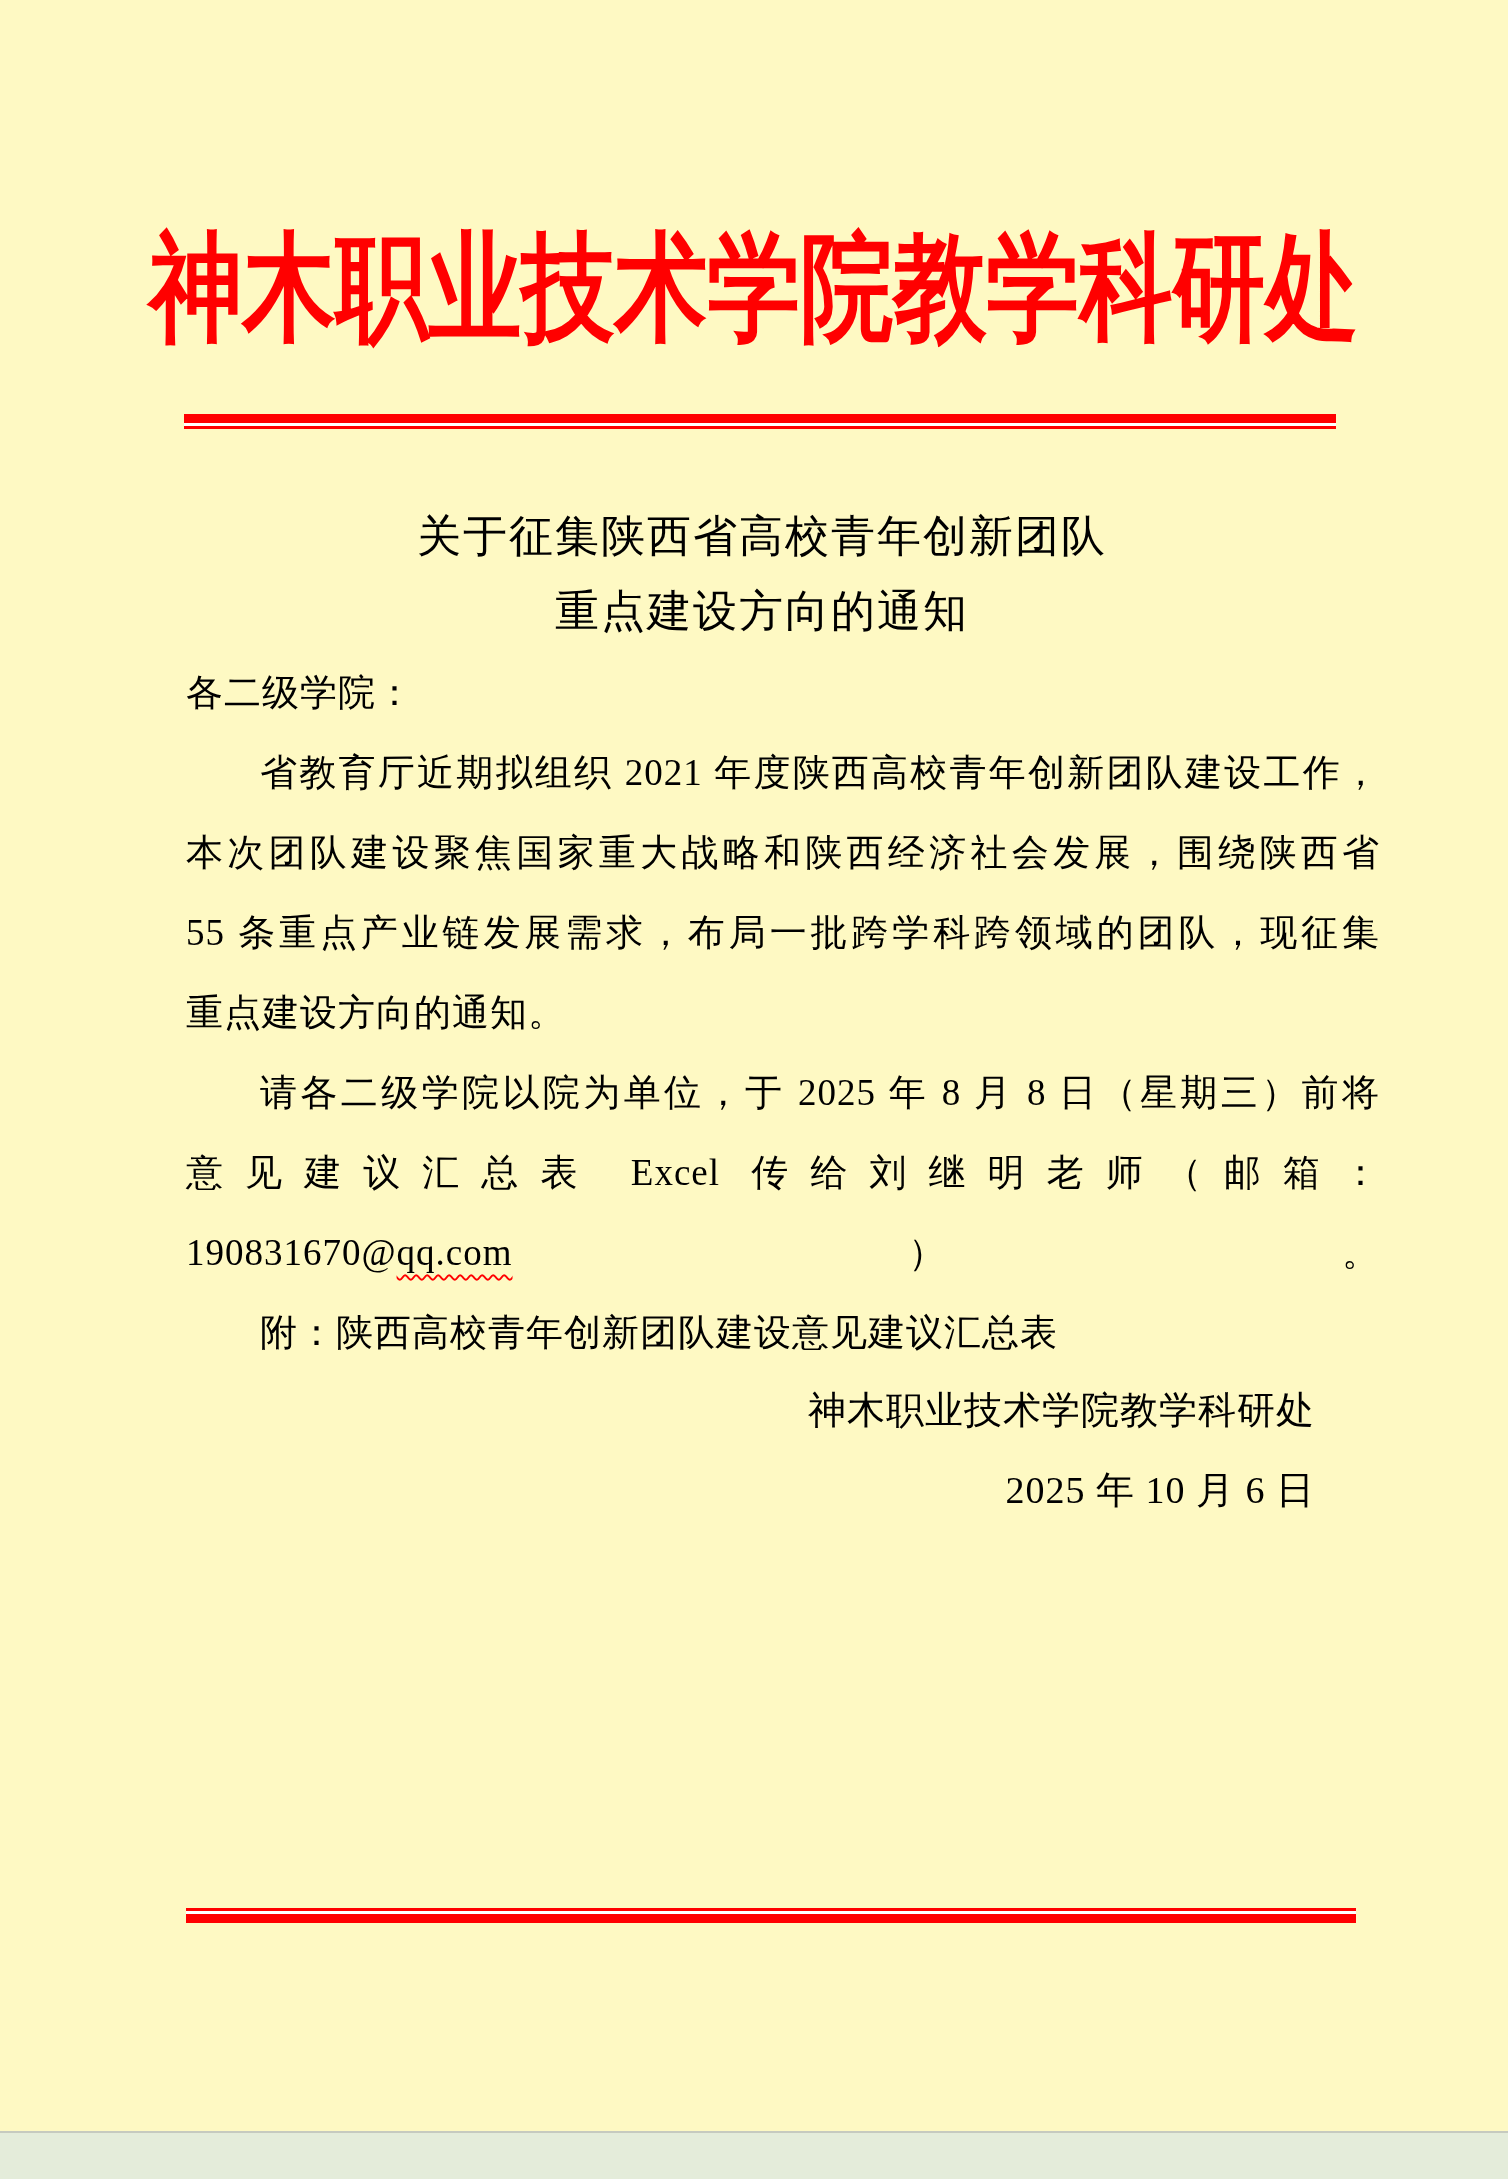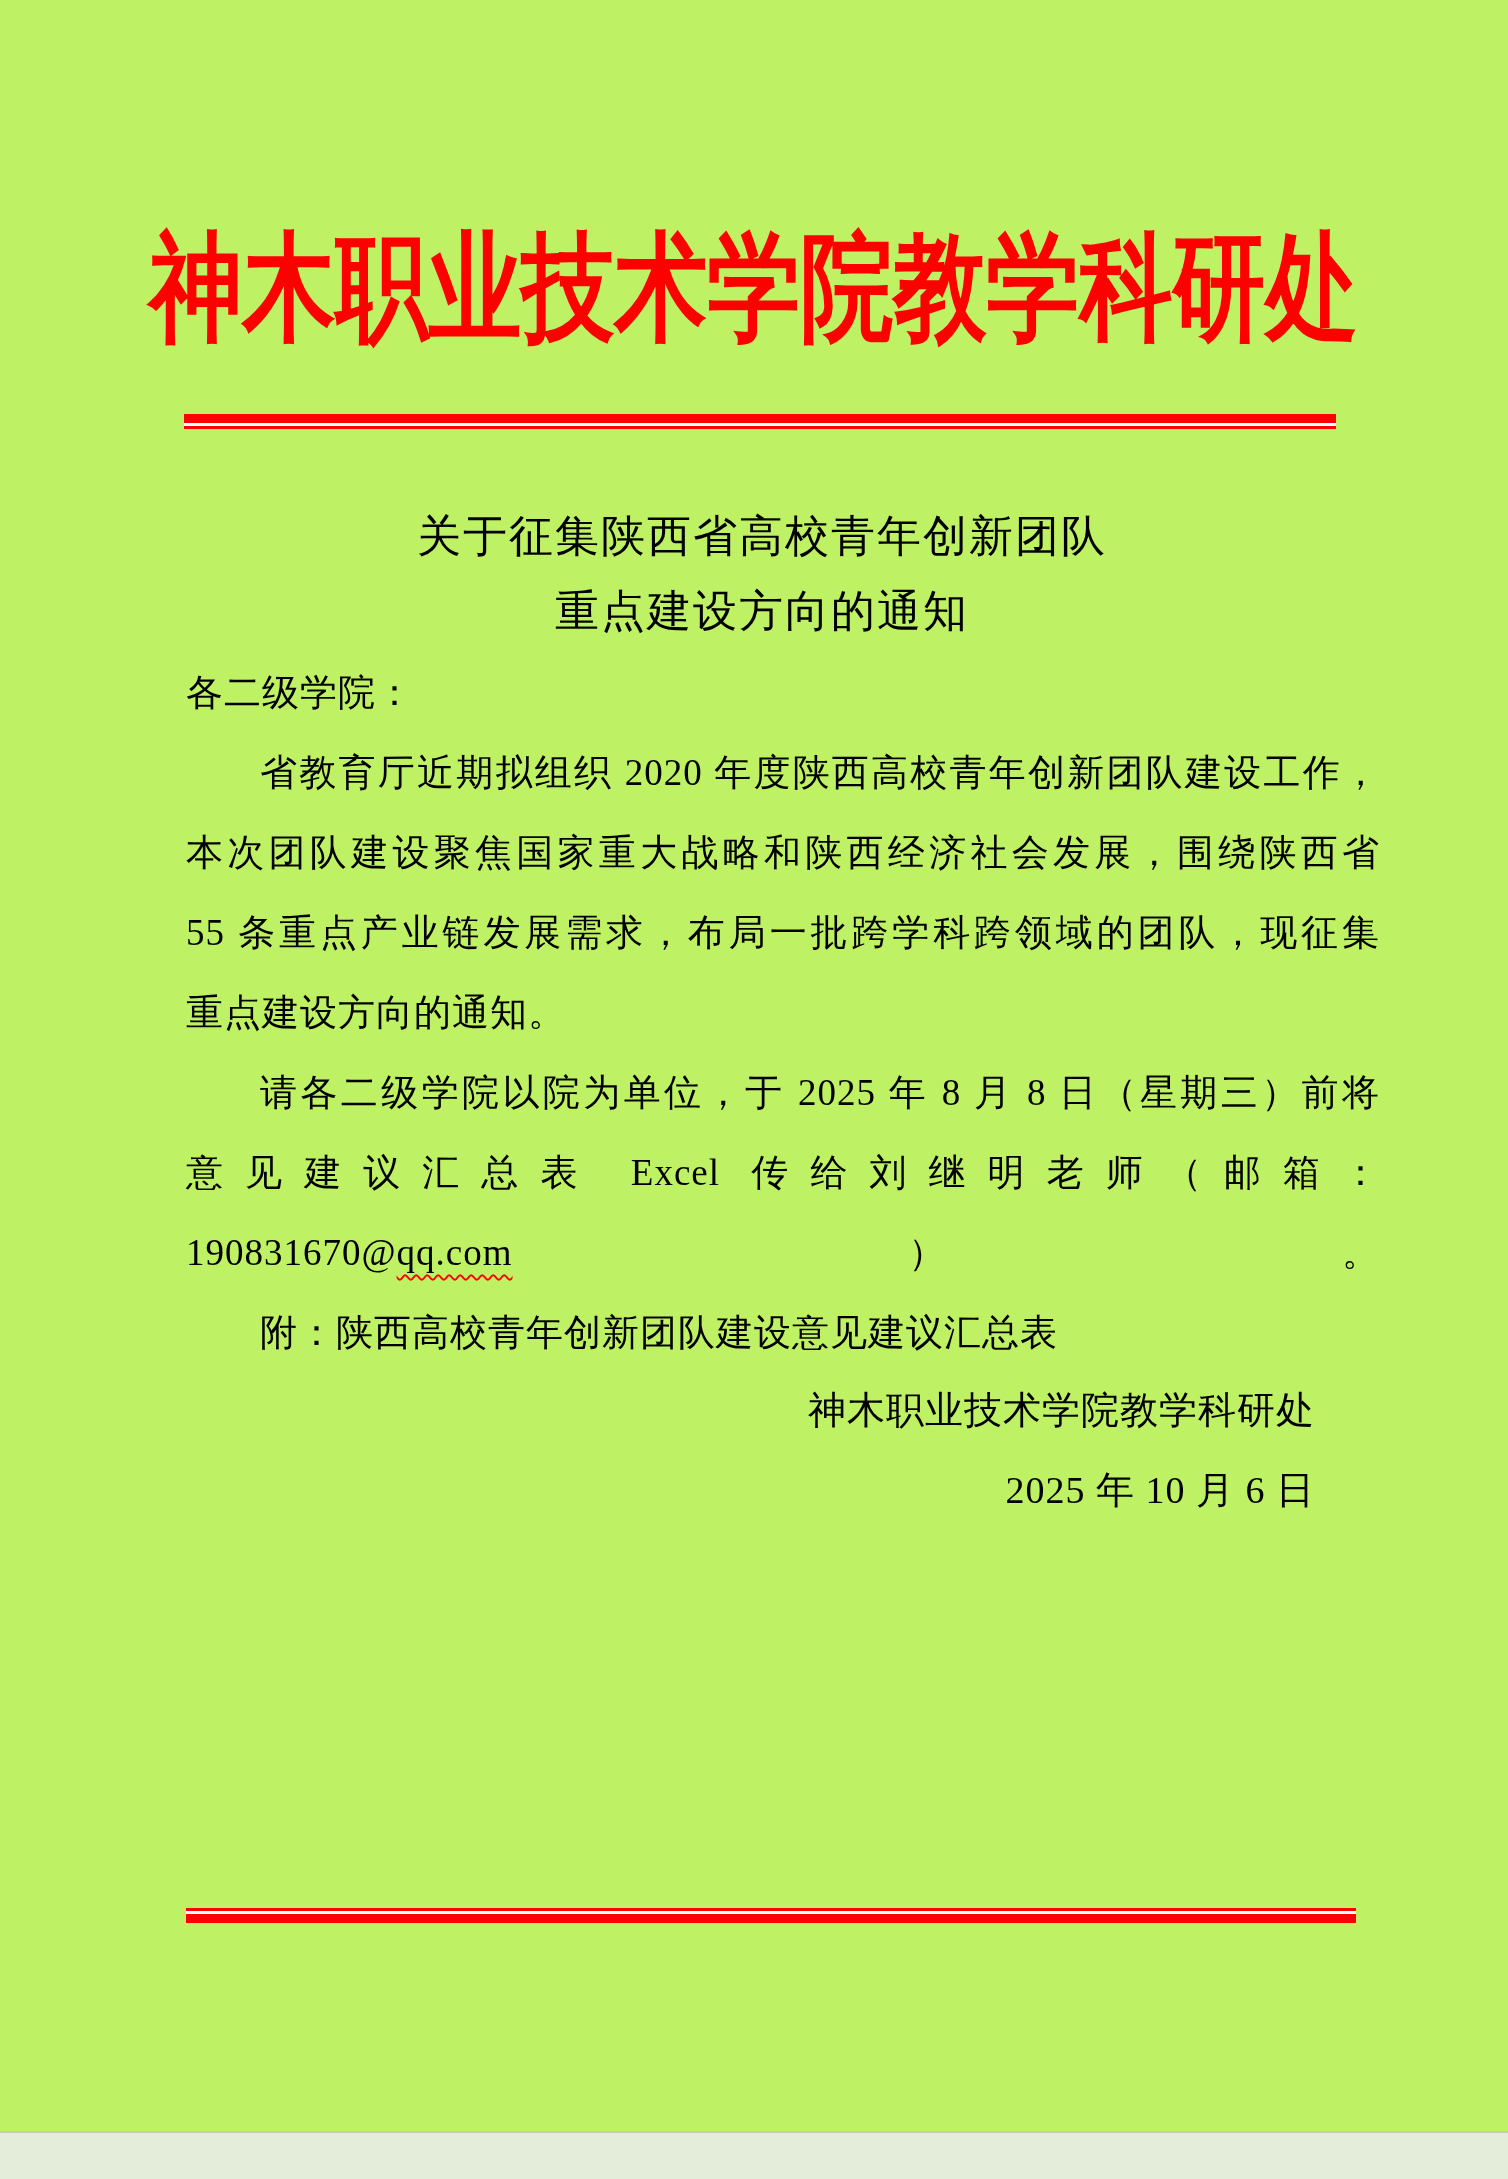--- a/index.html
+++ b/index.html
@@ -1,20 +1,20 @@
 <!DOCTYPE html>
 <html><head>
 <meta charset="utf-8">
 <style>
   html, body { margin: 0; padding: 0; background: #ffffff; }
   .page {
     position: relative;
     width: 1508px;
     height: 2179px;
-    background: #bef264;
+    background: #fef9c3;
     overflow: hidden;
     font-family: "Liberation Serif", "DejaVu Serif", serif;
     color: #000000;
     text-decoration: underline;
   }
 
   
   .org-title {
     position: absolute;
     left: 0; right: 0;
@@ -118,21 +118,21 @@
 
   <div class="double-line top"></div>
 
   <div class="doc-title">
     <div>关于征集陕西省高校青年创新团队</div>
     <div>重点建设方向的通知</div>
   </div>
 
   <div class="body-text">
     <div class="line">各二级学院：</div>
-    <div class="line indent justify">省教育厅近期拟组织 2020 年度陕西高校青年创新团队建设工作，</div>
+    <div class="line indent justify">省教育厅近期拟组织 2021 年度陕西高校青年创新团队建设工作，</div>
     <div class="line justify">本次团队建设聚焦国家重大战略和陕西经济社会发展，围绕陕西省</div>
     <div class="line justify">55 条重点产业链发展需求，布局一批跨学科跨领域的团队，现征集</div>
     <div class="line">重点建设方向的通知。</div>
     <div class="line indent justify">请各二级学院以院为单位，于 2025 年 8 月 8 日（星期三）前将</div>
     <div class="line justify"><span>意见建议汇总表 Excel 传给刘继明老师（邮箱：190831670@</span><span class="spell-wavy">qq.com</span><span>）。</span></div>
     <div class="line indent">附：陕西高校青年创新团队建设意见建议汇总表</div>
   </div>
 
   <div class="signature-block">
     <div>神木职业技术学院教学科研处</div>

